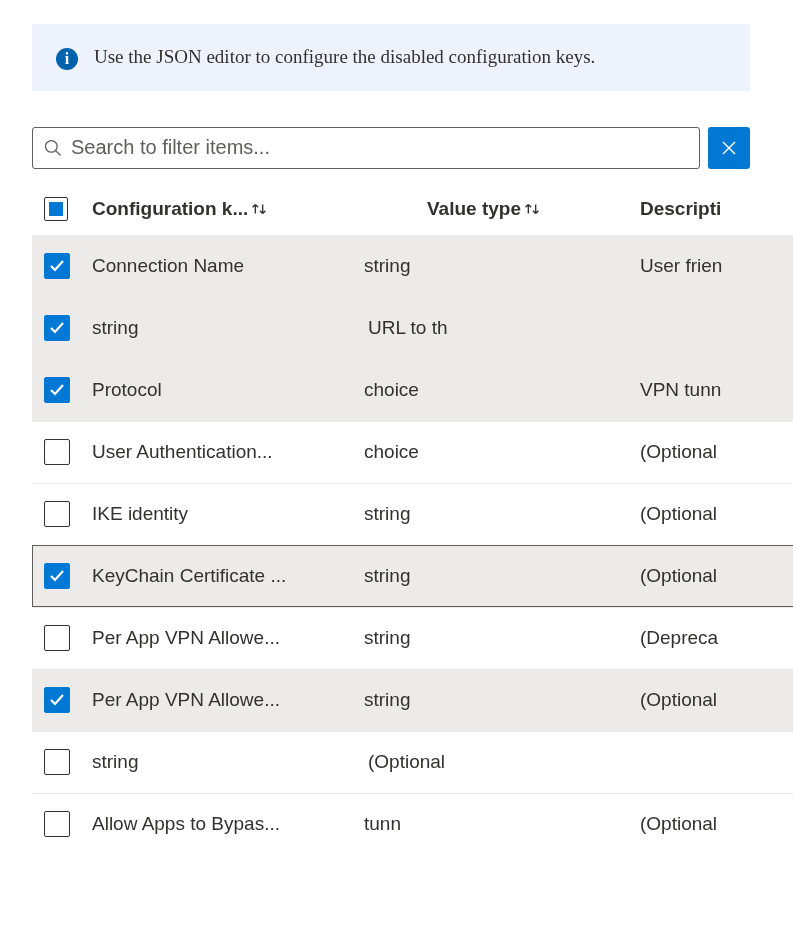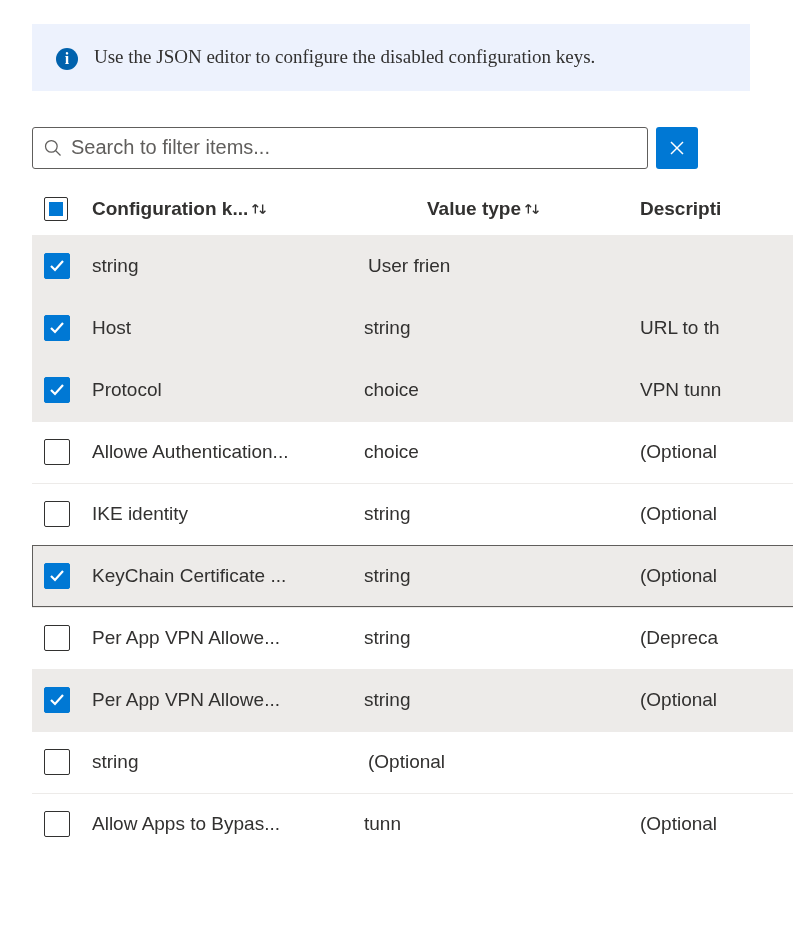--- a/index.html
+++ b/index.html
@@ -43,21 +43,21 @@
     }
     .info-text {
       font-size: 19px;
       line-height: 1.4;
       color: #323130;
     }
     .search-row {
       display: flex;
       gap: 8px;
       margin-bottom: 20px;
-      width: 666px;
+      width: 718px;
     }
     .search-box {
       flex: 1;
       border: 1px solid #605e5c;
       border-radius: 3px;
       display: flex;
       align-items: center;
       padding: 6px 10px;
       height: 42px;
     }
@@ -209,33 +209,33 @@
   </div>
   <div id="rows">
       <div class="row selected">
         <div class="col-check">
           <div class="checkbox-outer checked">
             <svg width="20" height="20" viewBox="0 0 20 20" fill="none" stroke="#fff" stroke-width="2.2">
               <polyline points="4,10 8,14 16,5"></polyline>
             </svg>
           </div>
         </div>
+        <div class="col-key">
+          <span class="key-text">Connection Name</span>
+        </div>
         <div class="col-type-plain">string</div>
         <div class="col-desc">User frien</div>
       </div>
       <div class="row selected">
         <div class="col-check">
           <div class="checkbox-outer checked">
             <svg width="20" height="20" viewBox="0 0 20 20" fill="none" stroke="#fff" stroke-width="2.2">
               <polyline points="4,10 8,14 16,5"></polyline>
             </svg>
           </div>
-        </div>
-        <div class="col-key">
-          <span class="key-text">Host</span>
         </div>
         <div class="col-type-plain">string</div>
         <div class="col-desc">URL to th</div>
       </div>
       <div class="row selected">
         <div class="col-check">
           <div class="checkbox-outer checked">
             <svg width="20" height="20" viewBox="0 0 20 20" fill="none" stroke="#fff" stroke-width="2.2">
               <polyline points="4,10 8,14 16,5"></polyline>
             </svg>
@@ -245,21 +245,21 @@
           <span class="key-text">Protocol</span>
         </div>
         <div class="col-type-plain">choice</div>
         <div class="col-desc">VPN tunn</div>
       </div>
       <div class="row">
         <div class="col-check">
           <div class="checkbox-outer"></div>
         </div>
         <div class="col-key">
-          <span class="key-text">Allowe Authentication...</span>
+          <span class="key-text">User Authentication...</span>
         </div>
         <div class="col-type-plain">choice</div>
         <div class="col-desc">(Optional</div>
       </div>
       <div class="row">
         <div class="col-check">
           <div class="checkbox-outer"></div>
         </div>
         <div class="col-key">
           <span class="key-text">IKE identity</span>

